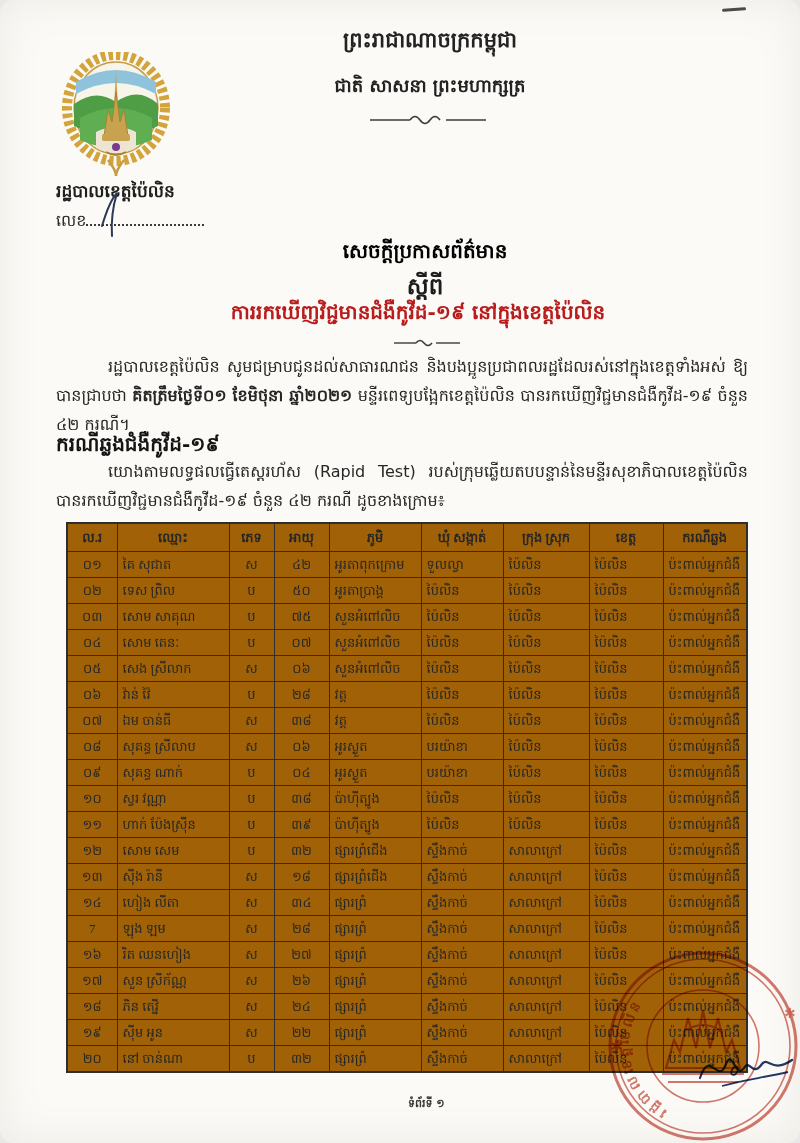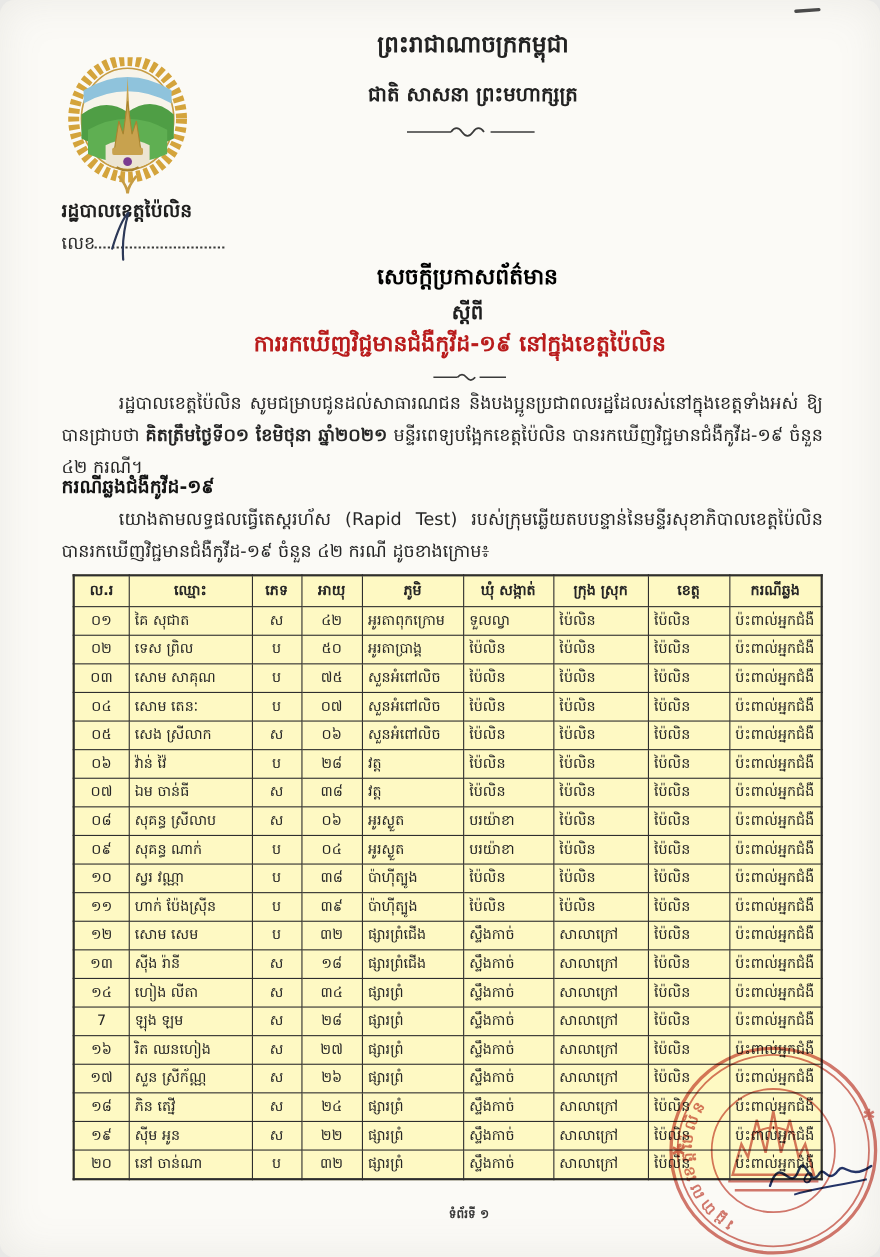--- a/index.html
+++ b/index.html
@@ -23,31 +23,31 @@
   .motto-divider{left:368px;top:112px;width:120px;height:16px;}
   
   .logo{left:60px;top:52px;width:112px;height:126px;}
   
   .authority{left:56px;top:180px;font-size:17px;font-weight:bold;color:#1e1e1e;}
   .number-line{left:56px;top:210px;font-size:16px;color:#2a2a2a;}
   .dots{display:inline-block;width:118px;border-bottom:2px dotted #3a3a3a;height:14px;}
   .check-mark{left:98px;top:190px;width:26px;height:50px;}
   
   .title1{left:60px;right:10px;top:238px;font-size:20px;font-weight:bold;color:#000000;}
-  .title2{left:60px;right:10px;top:272px;font-size:18px;font-weight:bold;color:#1c1c1c;}
+  .title2{left:60px;right:10px;top:272px;font-size:23px;font-weight:bold;color:#1c1c1c;}
   .title3{left:60px;right:24px;top:299px;font-size:20px;font-weight:bold;color:#b91c1c;}
   .title-divider{left:392px;top:337px;width:70px;height:12px;}
   
   .para{left:56px;width:692px;font-size:16px;line-height:29px;text-align:justify;color:#262626;}
   .para1{top:352px;}
   .para1 .indent, .para2 .indent{display:inline-block;width:52px;}
-  .section-heading{left:56px;top:431px;font-size:17px;font-weight:bold;color:#141414;}
+  .section-heading{left:56px;top:431px;font-size:20px;font-weight:bold;color:#141414;}
   .para2{top:457px;}
   
-  .cases{left:66px;top:522px;width:682px;border-collapse:collapse;table-layout:fixed;background:#fef9c3;}
+  .cases{left:66px;top:522px;width:682px;border-collapse:collapse;table-layout:fixed;background:#a16207;font-family:Liberation Serif, serif;}
   .cases th,.cases td{
     border:1px solid #2e2e2e;
     font-size:13px;
     padding:0 5px;
     height:25px;
     line-height:25px;
     white-space:nowrap;
     overflow:hidden;
     color:#262626;
   }

